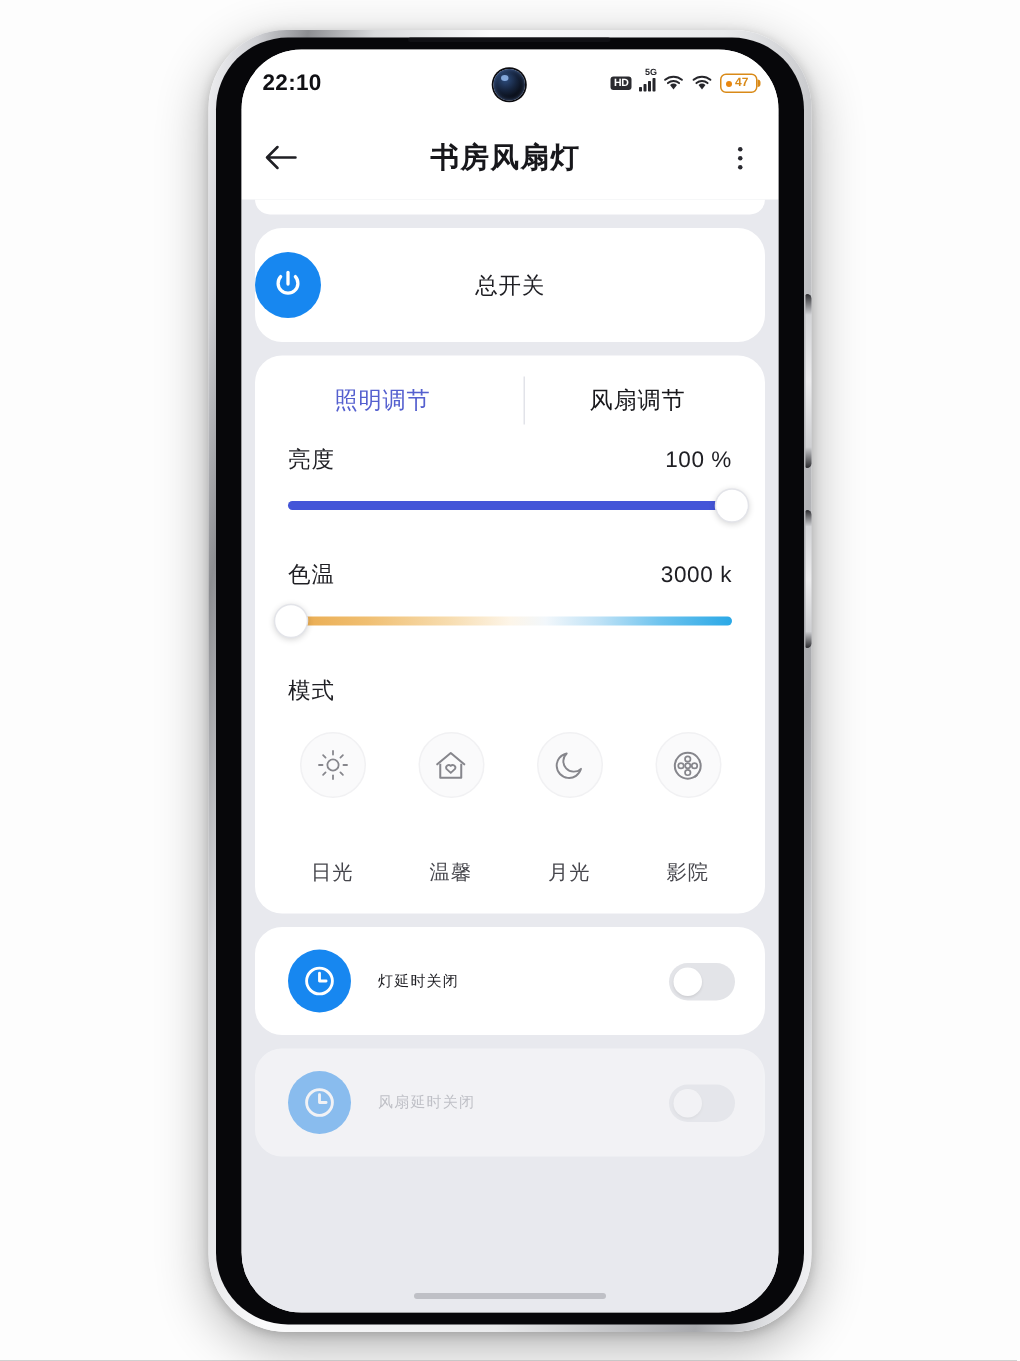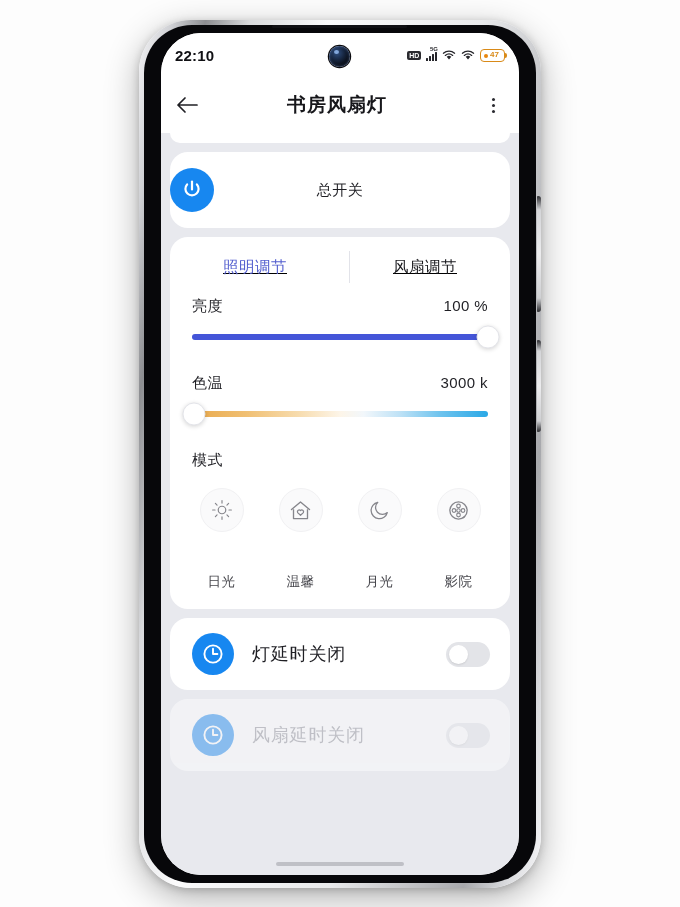--- a/index.html
+++ b/index.html
@@ -228,21 +228,20 @@
 
   
   #panel-card {
     padding-bottom: 18px;
   }
   #tabs {
     display: flex;
     height: 60px;
     align-items: center;
     position: relative;
-    text-decoration: underline;
   }
   .tab {
     flex: 1;
     text-align: center;
     font-size: 15.5px;
     letter-spacing: .5px;
     cursor: pointer;
   }
   .tab.active { color: #5560cf; }
   .tab.inactive { color: #17171b; }
@@ -342,21 +341,21 @@
   }
   .delay-ico {
     width: 42px; height: 42px;
     border-radius: 50%;
     background: #1787f0;
     display:flex; align-items:center; justify-content:center;
     flex: 0 0 auto;
   }
   .delay-lbl {
     margin-left: 18px;
-    font-size: 18px;
+    font-size: 10px;
     color: #1f1f24;
     letter-spacing: .8px;
     flex: 1;
   }
   .toggle {
     width: 44px; height: 25px;
     border-radius: 13px;
     background: #e3e4e8;
     position: relative;
     flex: 0 0 auto;

